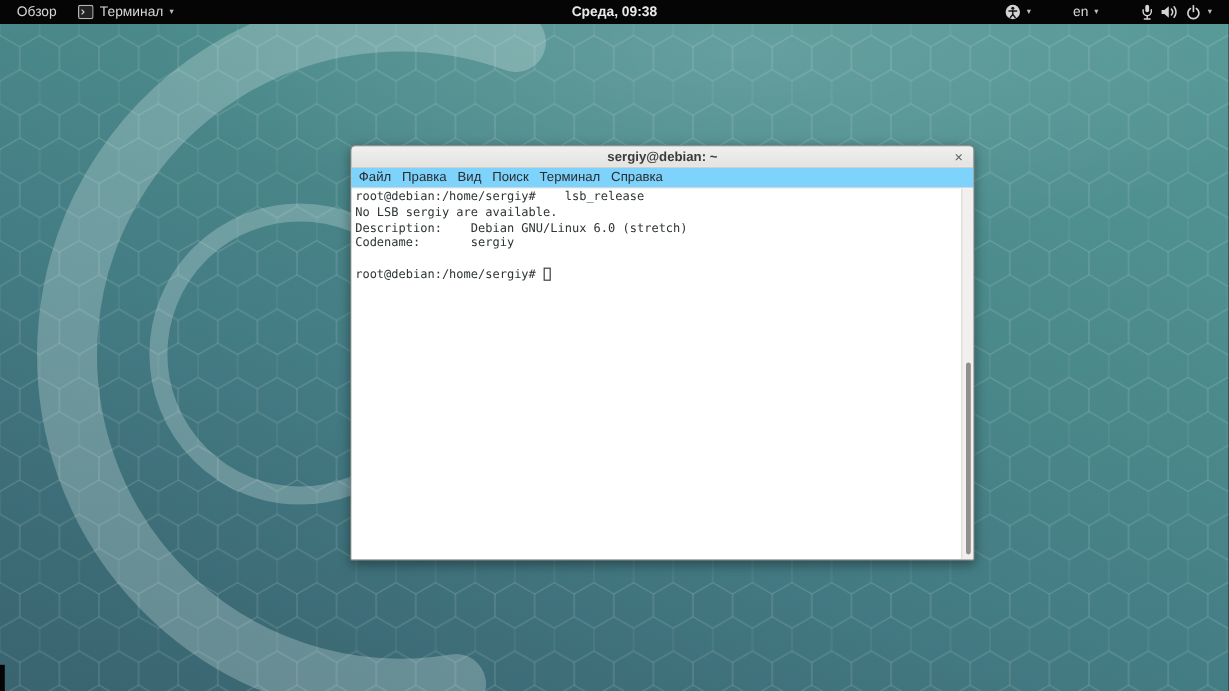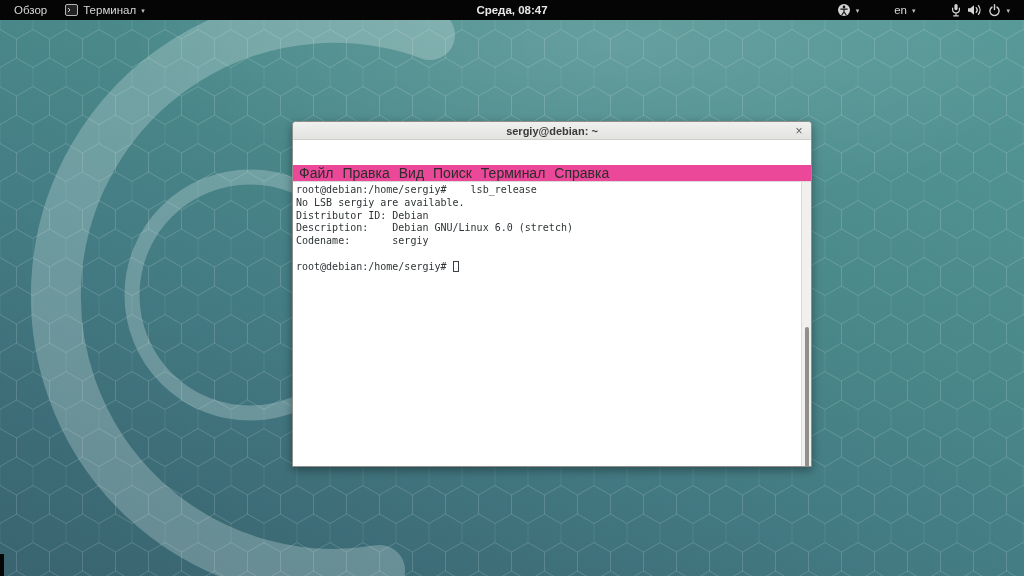--- a/index.html
+++ b/index.html
@@ -46,23 +46,23 @@
     border-bottom: 1px solid #cfcfcc; border-radius: 3px 3px 0 0;
     display: flex; align-items: center; justify-content: center;
   }
   .title-text { font-size: 11px; font-weight: bold; color: #3a3a3a; text-align: center; }
   .close-btn {
     position: absolute; right: 5px; top: 0; height: 18px; width: 14px;
     display: flex; align-items: center; justify-content: center;
     color: #5f5f5f; font-size: 12px; line-height: 1; cursor: default;
   }
   .menubar {
-    height: 17px; flex: none; background: #ec4899; border-bottom: 1px solid #dbdad7;
+    height: 17px; flex: none; background: #7dd3fc; border-bottom: 1px solid #dbdad7;
     display: flex; align-items: center; gap: 9px; padding-left: 6px;
-    font-size: 14px; color: #2c2c2c; margin-top: 25px;
+    font-size: 11px; color: #2c2c2c;
   }
   .menu-item { cursor: default; }
   .content {
     flex: 1; position: relative; background: #ffffff;
     font-family: "DejaVu Sans Mono", monospace;
     font-size: 10px; line-height: 12.75px; color: #2e3436;
     padding: 2px 12px 0 3px; overflow: hidden;
   }
   .tline { white-space: pre; height: 12.75px; }
   .cursor-box {
@@ -89,21 +89,21 @@
     <span class="tb-icon">
       <svg width="13" height="12" viewBox="0 0 13 12">
         <rect x="0.5" y="0.5" width="12" height="11" rx="1.5" fill="#232323" stroke="#b5b5b5" stroke-width="1"></rect>
         <path d="M3 4 L5 6 L3 8" stroke="#cfcfcf" stroke-width="1" fill="none"></path>
       </svg>
     </span>
     <span>Терминал</span>
     <span class="tb-caret">▾</span>
   </div>
 
-  <div class="tb-clock">Среда, 08:47</div>
+  <div class="tb-clock">Среда, 09:38</div>
 
   <div class="tb-right">
     <div class="tb-group">
       <span class="tb-icon">
         <svg width="14" height="14" viewBox="0 0 14 14">
           <circle cx="7" cy="7" r="6" fill="#d4d4d4"></circle>
           <circle cx="7" cy="3.9" r="1.3" fill="#141414"></circle>
           <path d="M3.8 6.1 L10.2 6.1 M7 5.8 L7 9 M7 9 L5 11.6 M7 9 L9 11.6" stroke="#141414" stroke-width="1.2" fill="none" stroke-linecap="round"></path>
         </svg>
       </span>
@@ -168,21 +168,20 @@
       <span class="menu-item">Файл</span>
       <span class="menu-item">Правка</span>
       <span class="menu-item">Вид</span>
       <span class="menu-item">Поиск</span>
       <span class="menu-item">Терминал</span>
       <span class="menu-item">Справка</span>
     </div>
     <div class="content">
       <div class="tline">root@debian:/home/sergiy#    lsb_release</div>
       <div class="tline">No LSB sergiy are available.</div>
-      <div class="tline">Distributor ID: Debian</div>
       <div class="tline">Description:    Debian GNU/Linux 6.0 (stretch)</div>
       <div class="tline">Codename:       sergiy</div>
       <div class="tline"></div>
       <div class="tline"><span>root@debian:/home/sergiy# </span><span class="cursor-box"></span></div>
       <div class="scrollbar">
         <div class="scroll-thumb"></div>
       </div>
     </div>
   </div>
 </div>

